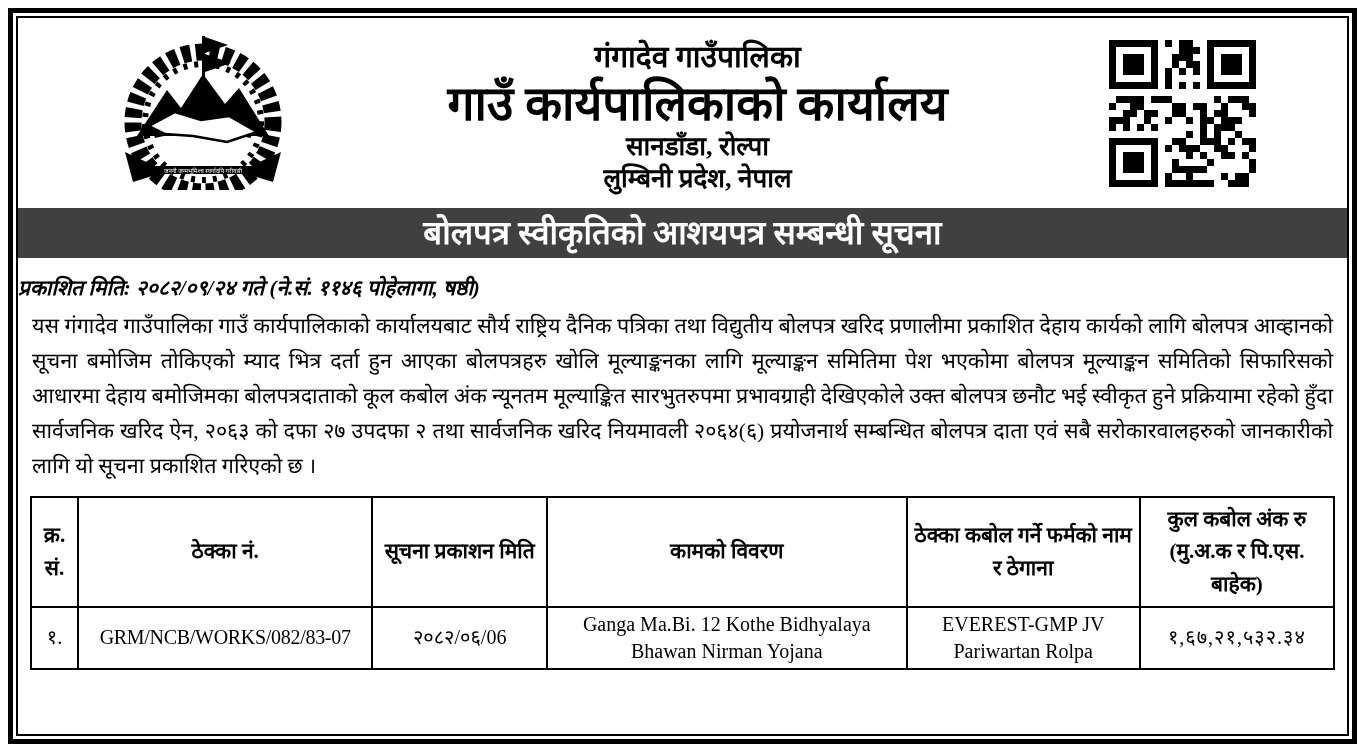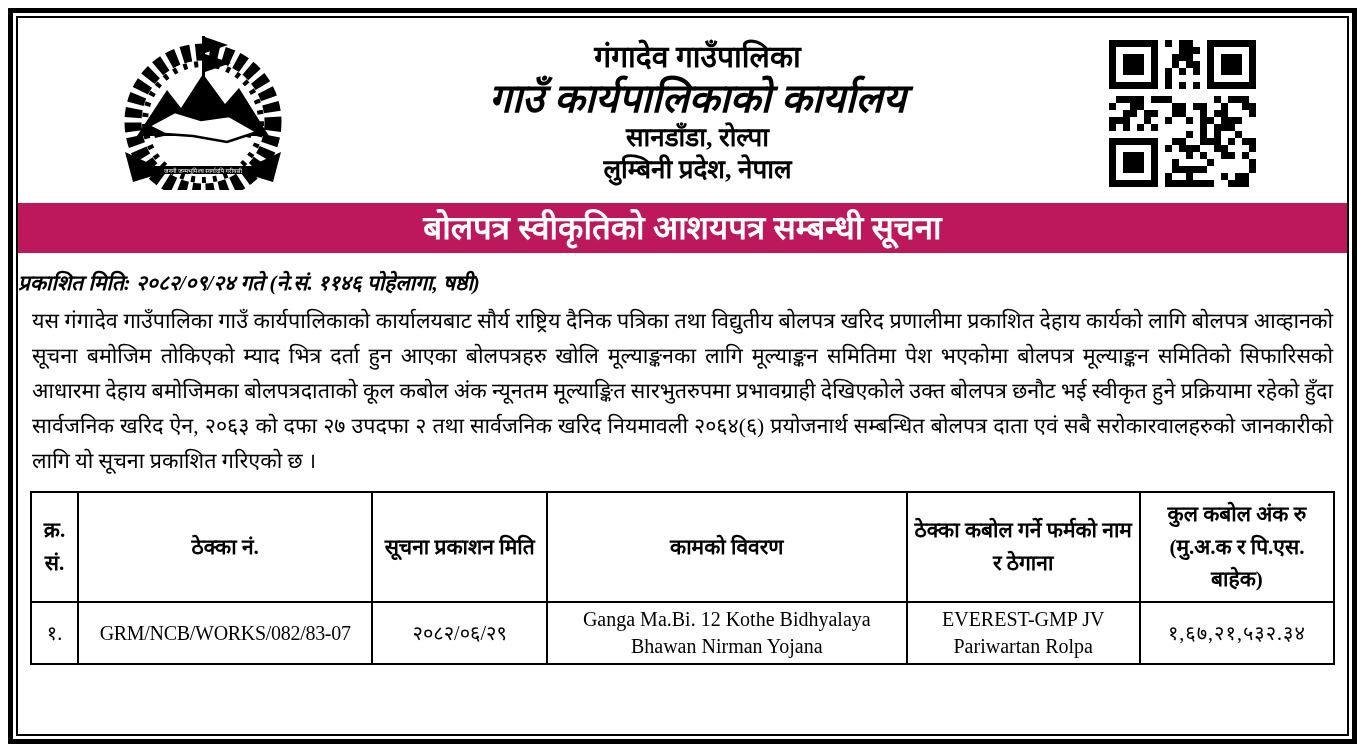--- a/index.html
+++ b/index.html
@@ -17,26 +17,26 @@
     padding-top: 10px;
   }
 
   
   .header { display: flex; align-items: flex-start; padding: 4px 60px 0 70px; }
   .logo-wrap  { width: 230px; display: flex; justify-content: center; flex: 0 0 auto; }
   .header-center { flex: 1 1 auto; text-align: center; padding-top: 6px; }
   .qr-wrap { width: 210px; display: flex; justify-content: center; padding-top: 8px; flex: 0 0 auto; }
 
   .h-muni   { font-size: 30px; font-weight: bold; line-height: 1.25; }
-  .h-office { font-size: 40px; font-weight: bold; line-height: 1.15; font-style: italic; }
+  .h-office { font-size: 48px; font-weight: bold; line-height: 1.15; }
   .h-addr   { font-size: 26px; font-weight: bold; line-height: 1.25; }
 
   
   .banner {
-    margin-top: 12px; height: 50px; background: #be185d; color: #fff;
+    margin-top: 12px; height: 50px; background: #404040; color: #fff;
     text-align: center; font-size: 33px; font-weight: bold; line-height: 50px;
     overflow: hidden;
   }
 
   
   .published {
     text-align: left; font-weight: bold; font-style: italic;
     font-size: 21px; margin: 15px 0 8px;
   }
 
@@ -365,21 +365,21 @@
           <th>सूचना प्रकाशन मिति</th>
           <th>कामको विवरण</th>
           <th>ठेक्का कबोल गर्ने फर्मको नाम र ठेगाना</th>
           <th>कुल कबोल अंक रु (मु.अ.क र पि.एस. बाहेक)</th>
         </tr>
       </thead>
       <tbody>
         <tr>
           <td>१.</td>
           <td class="td-contract">GRM/NCB/WORKS/082/83-07</td>
-          <td>२०८२/०६/२९</td>
+          <td>२०८२/०६/06</td>
           <td class="td-work">Ganga Ma.Bi. 12 Kothe Bidhyalaya Bhawan Nirman Yojana</td>
           <td class="td-firm">EVEREST-GMP JV Pariwartan Rolpa</td>
           <td class="td-amount">१,६७,२१,५३२.३४</td>
         </tr>
       </tbody>
     </table>
 
 
   </div>
 </div>

